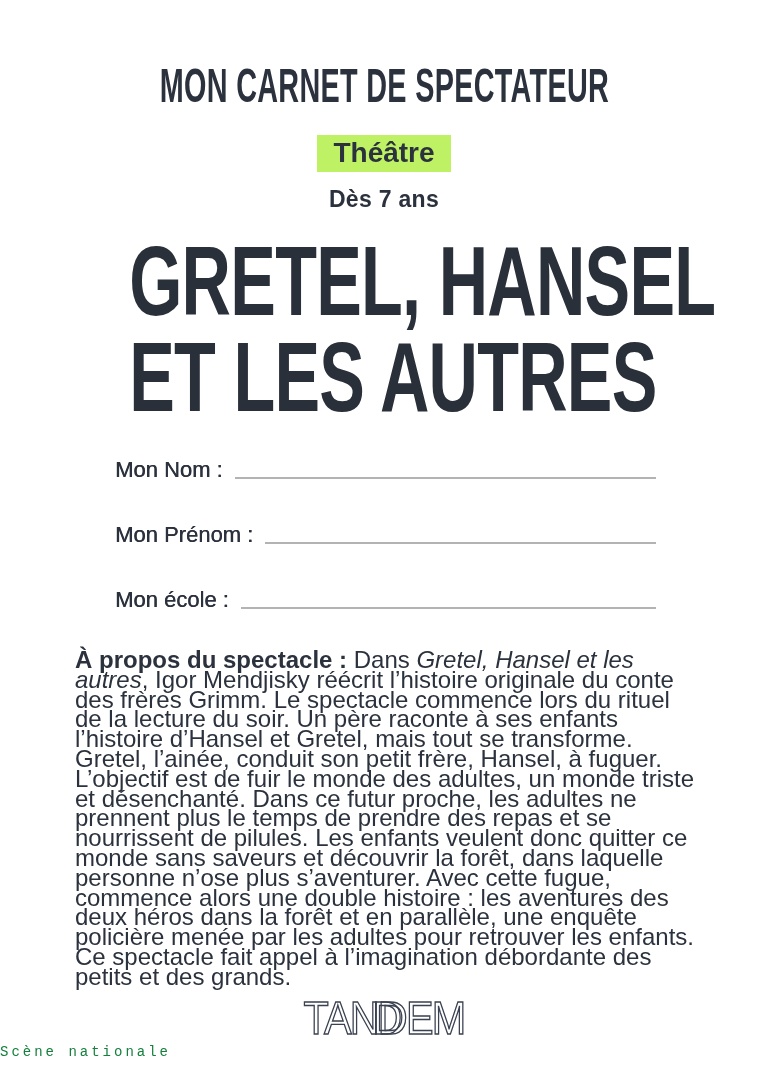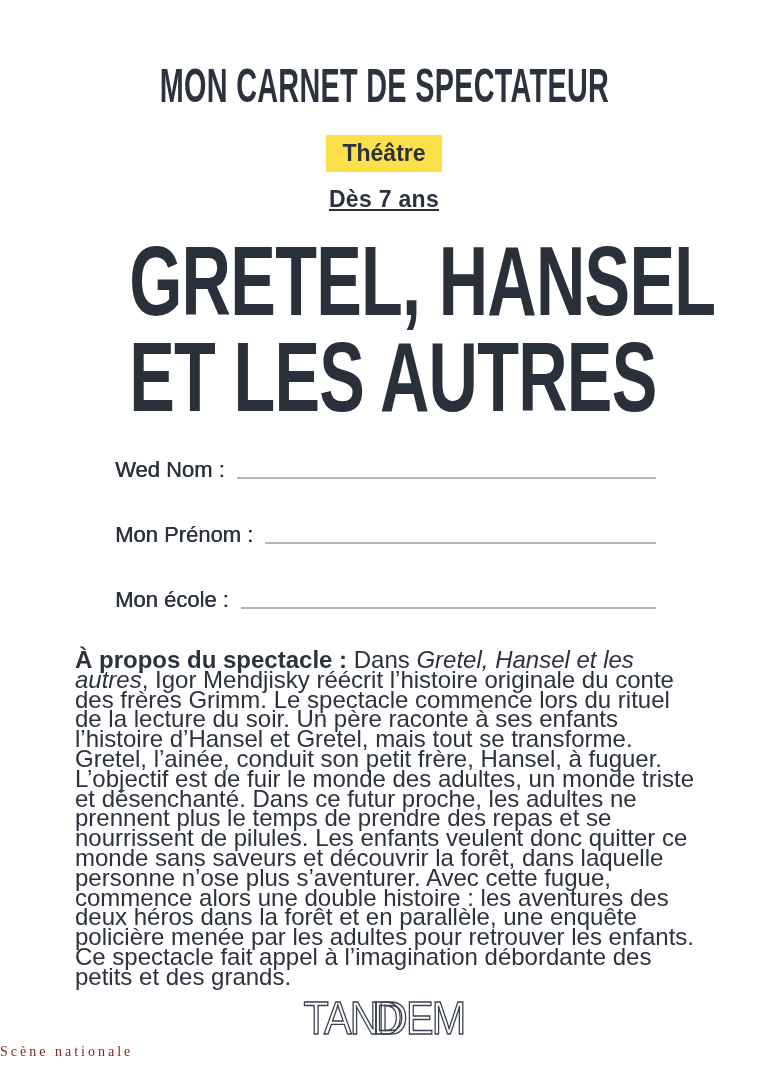--- a/index.html
+++ b/index.html
@@ -31,37 +31,36 @@
     transform: scaleX(0.60);
     transform-origin: 50% 50%;
     color: #2b323d;
     letter-spacing: 0.5px;
   }
 
   
   .badge-row { margin-top: 29px; text-align: center; height: 37px; }
   .badge {
     display: inline-block;
-    background: #fde047;
+    background: #bef264;
     color: #2b323d;
     font-weight: 700;
-    font-size: 23px;
+    font-size: 28px;
     line-height: 26px;
     padding: 5px 16px 6px 16px;
   }
 
   
   .age-row {
     margin-top: 14px;
     text-align: center;
     font-weight: 700;
     font-size: 23px;
     line-height: 27px;
     letter-spacing: 0.3px;
-    text-decoration: underline;
   }
 
   
   .title-block { margin-top: 20px; text-align: center; padding-left: 12px; }
   .title-line {
     display: block;
     font-weight: 700;
     font-size: 99px;
     line-height: 96px;
     white-space: nowrap;
@@ -120,25 +119,25 @@
     color: #2b323d;
   }
   .about-heading { font-weight: 700; }
   .about-italic { font-style: italic; }
 
   
   .logo-block { margin-top: 13px; text-align: left; }
   .logo-svg { display: block; margin: 0 auto; }
   .logo-tagline {
     margin-top: 4px;
-    font-family: Liberation Serif, serif;
+    font-family: Liberation Mono, monospace;
     font-size: 14px;
     line-height: 16px;
     letter-spacing: 3px;
-    color: #7f1d1d;
+    color: #15803d;
   }
 </style>
 </head>
 <body>
 
 <div class="page">
 
   <div class="header-row">
     <span class="header-text">MON CARNET DE SPECTATEUR</span>
   </div>
@@ -150,21 +149,21 @@
   <div class="age-row">Dès 7 ans</div>
 
   <h1 class="title-block" style="margin:20px 0 0 0;">
     <span class="title-line">GRETEL, HANSEL</span>
     <span class="title-line">ET LES AUTRES</span>
   </h1>
 
 
   <div class="form-block">
     <div class="form-row">
-      <span class="form-label">Wed Nom :</span>
+      <span class="form-label">Mon Nom :</span>
       <span class="write-line"></span>
     </div>
     <div class="form-row">
       <span class="form-label">Mon Prénom :</span>
       <span class="write-line"></span>
     </div>
     <div class="form-row">
       <span class="form-label">Mon école :</span>
       <span class="write-line"></span>
     </div>

